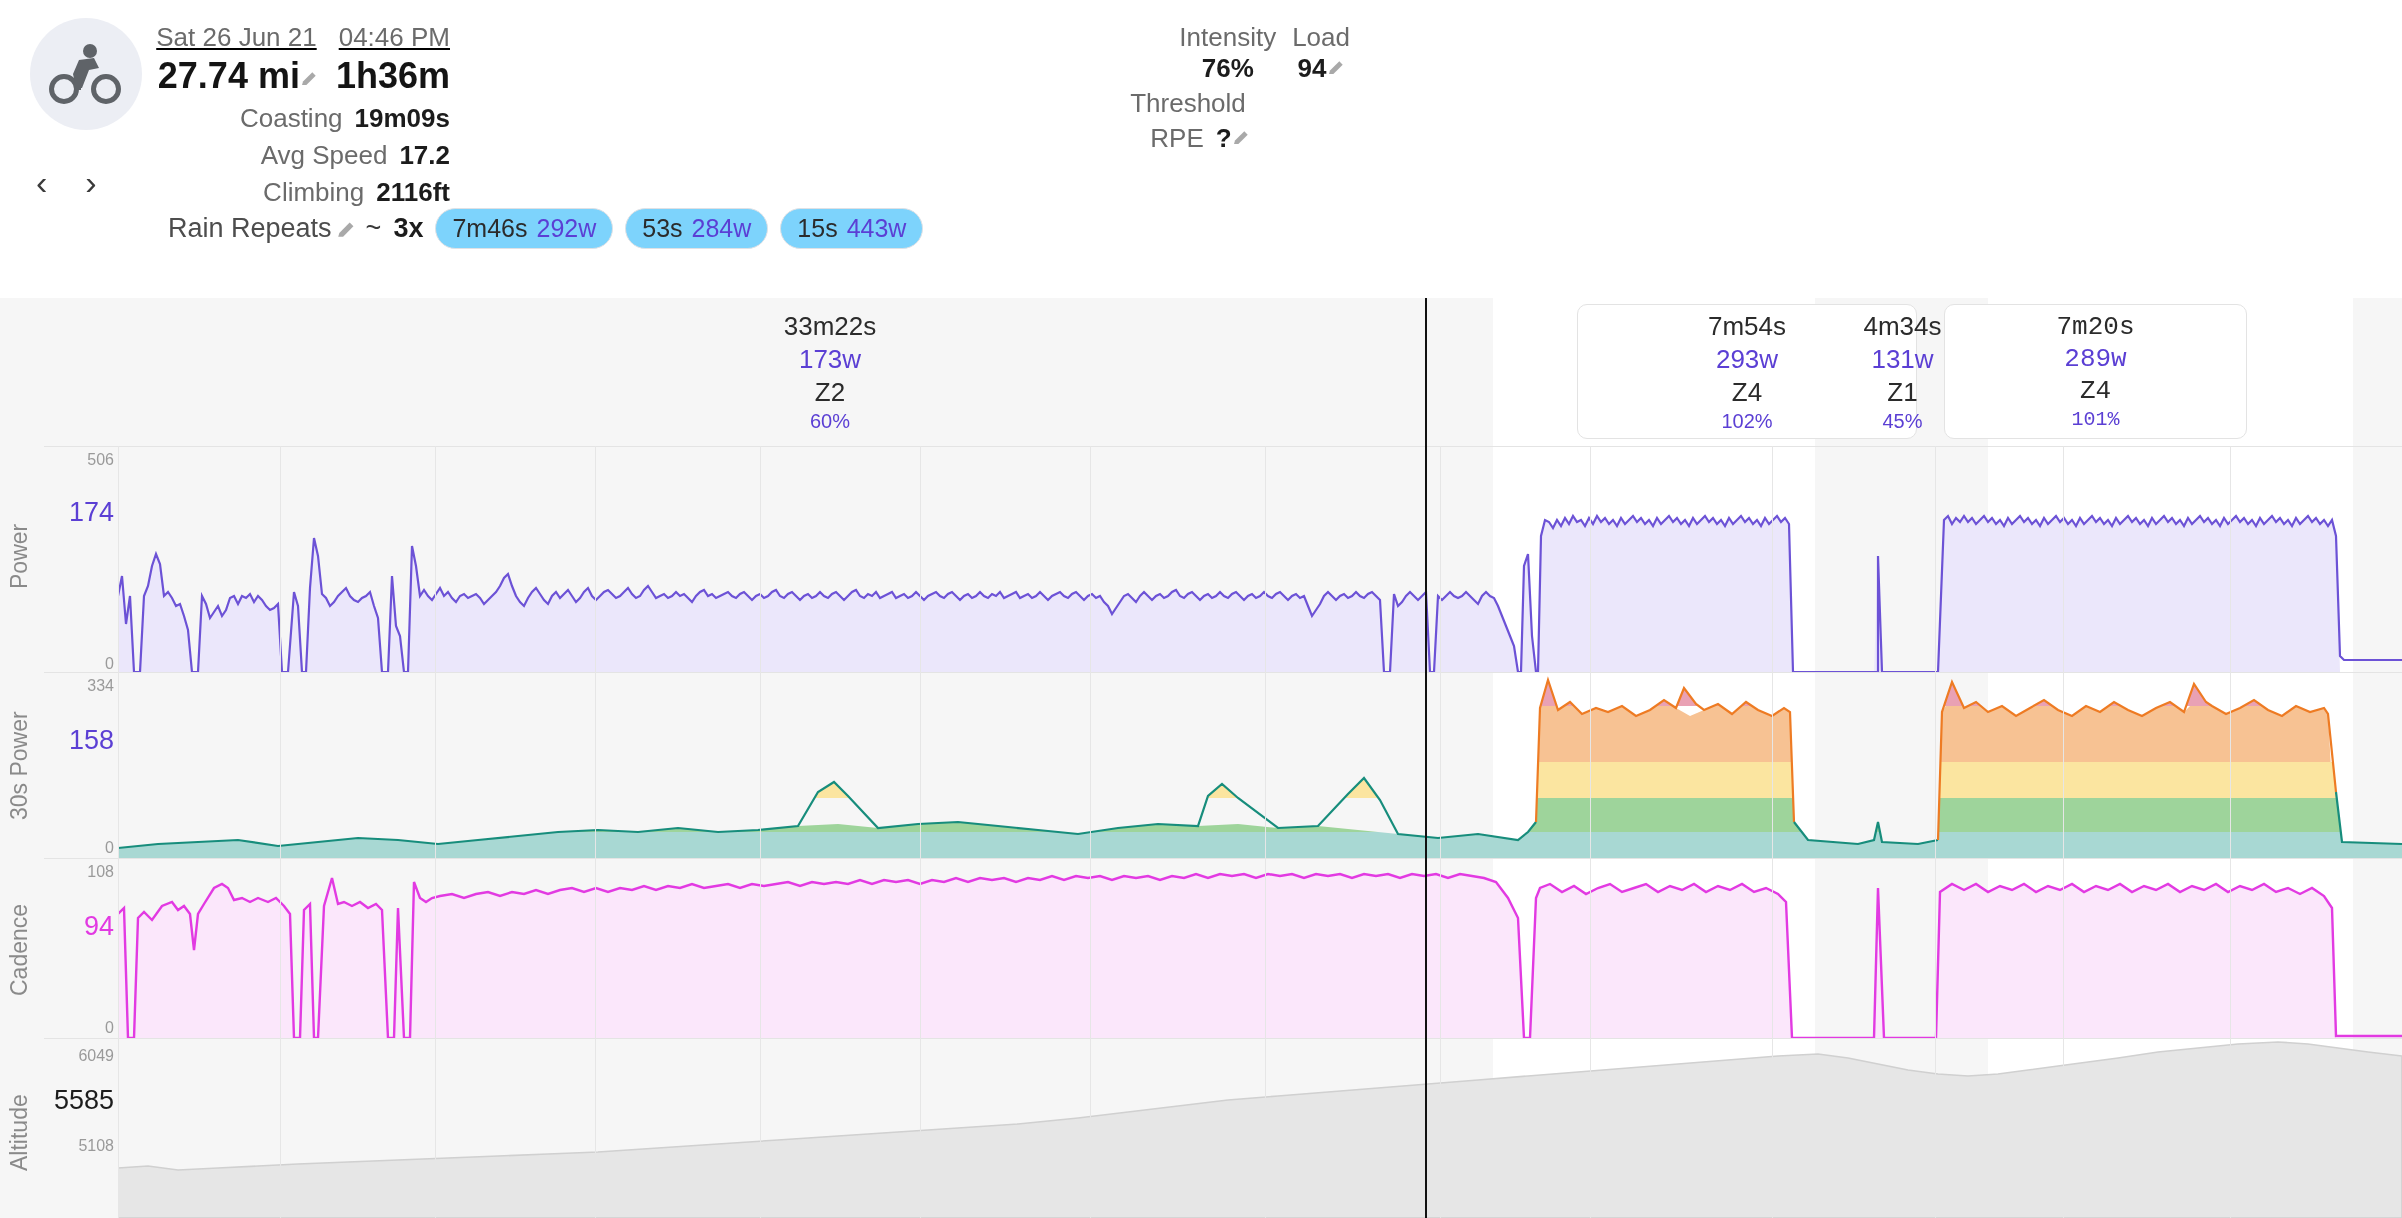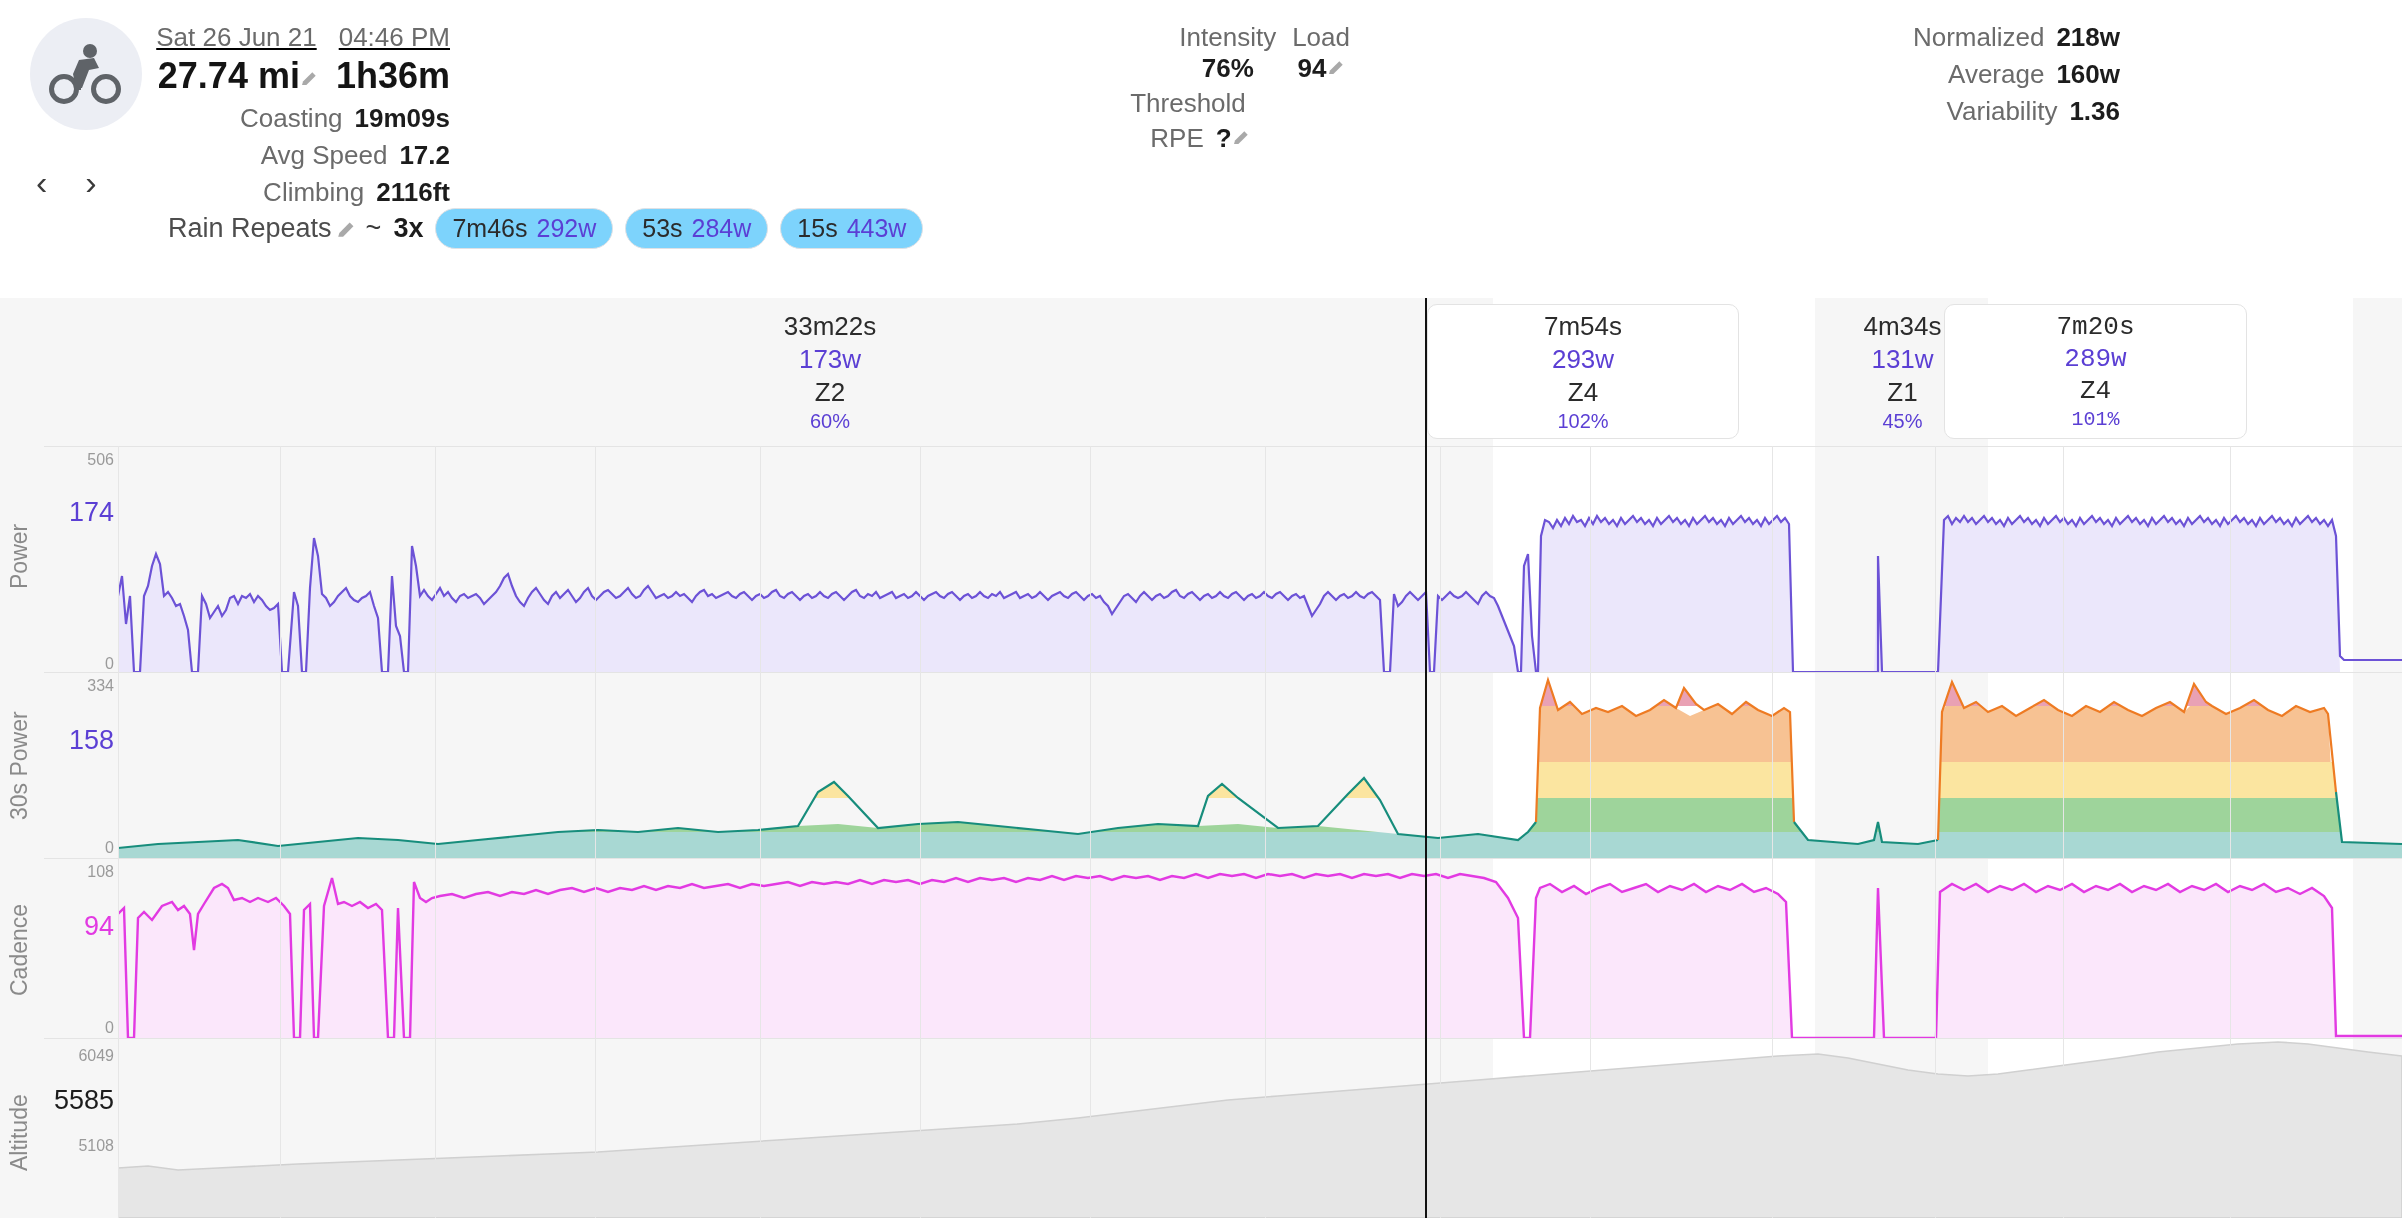--- a/index.html
+++ b/index.html
@@ -161,34 +161,20 @@
         <span class="val">?</span>
         <span class="pencil">
           <svg width="18" height="18" viewBox="0 0 18 18">
               <path d="M2 15 L3 11.6 L12.3 2.3 L15.7 5.7 L6.4 15 Z" fill="#a9a9a9"></path>
             </svg>
         </span>
       </span>
     </div>
   </div>
 
-  <div class="right-col">
-    <div class="row-line">
-      <span class="lbl">Normalized</span>
-      <span class="val">218w</span>
-    </div>
-    <div class="row-line" style="margin-top:6px;">
-      <span class="lbl">Average</span>
-      <span class="val">160w</span>
-    </div>
-    <div class="row-line" style="margin-top:6px;">
-      <span class="lbl">Variability</span>
-      <span class="val">1.36</span>
-    </div>
-  </div>
 
   <div class="intervals-row">
     <span class="rr-name">Rain Repeats</span>
     <span class="pencil" style="margin-left:-8px;">
       <svg width="20" height="20" viewBox="0 0 18 18">
           <path d="M2 15 L3 11.6 L12.3 2.3 L15.7 5.7 L6.4 15 Z" fill="#a9a9a9"></path>
         </svg>
     </span>
     <span class="rr-tilde">~</span>
     <span class="rr-rep">3x</span>
@@ -213,21 +199,21 @@
   <div class="interval-band" style="left:1988px; width:75px; height:820px;"></div>
   <div class="interval-band" style="left:2063px; width:290px; height:820px;"></div>
 
   <div class="interval-card noborder" style="left:600px; width:460px;">
     <span class="ic-dur">33m22s</span>
     <span class="ic-pw">173w</span>
     <span class="ic-z">Z2</span>
     <span class="ic-pc">60%</span>
   </div>
 
-  <div class="interval-card" style="left:1427px; width:312px;">
+  <div class="interval-card" style="left:1577px; width:340px;">
     <span class="ic-dur">7m54s</span>
     <span class="ic-pw">293w</span>
     <span class="ic-z">Z4</span>
     <span class="ic-pc">102%</span>
   </div>
 
   <div class="interval-card noborder" style="left:1820px; width:165px;">
     <span class="ic-dur">4m34s</span>
     <span class="ic-pw">131w</span>
     <span class="ic-z">Z1</span>

